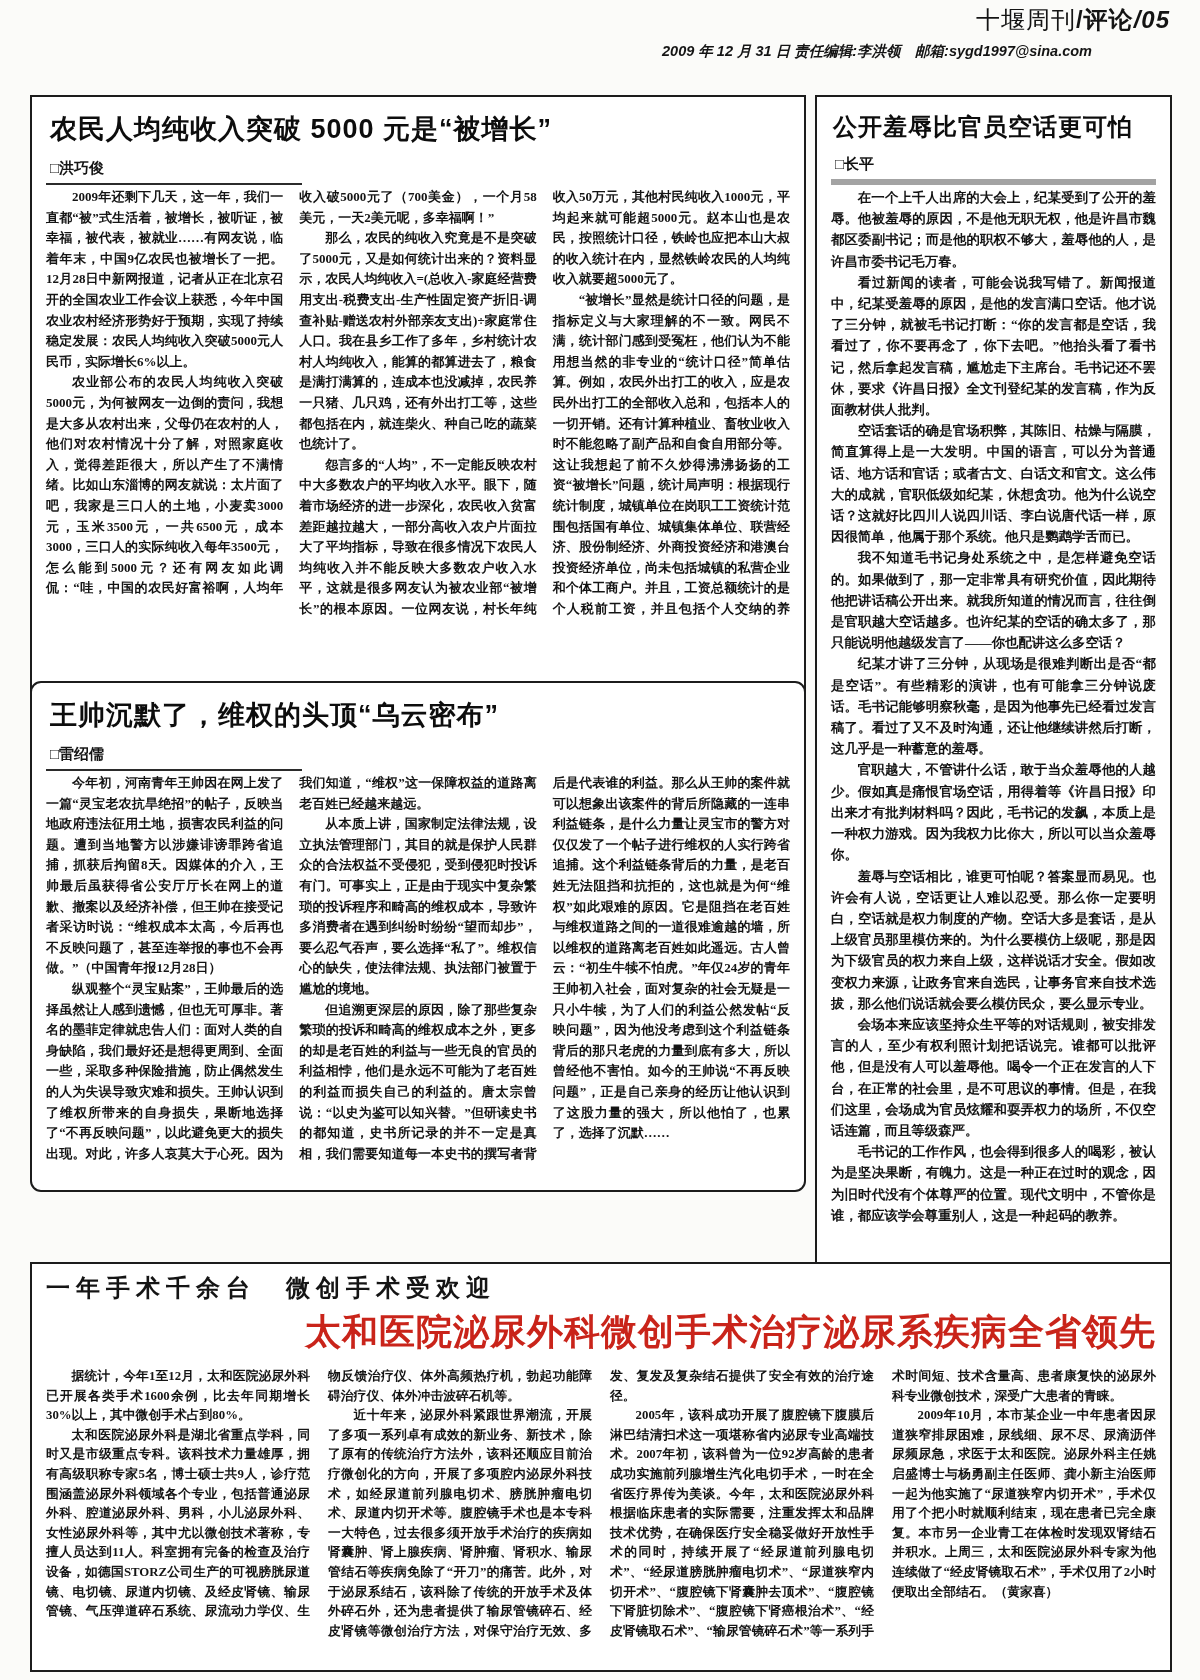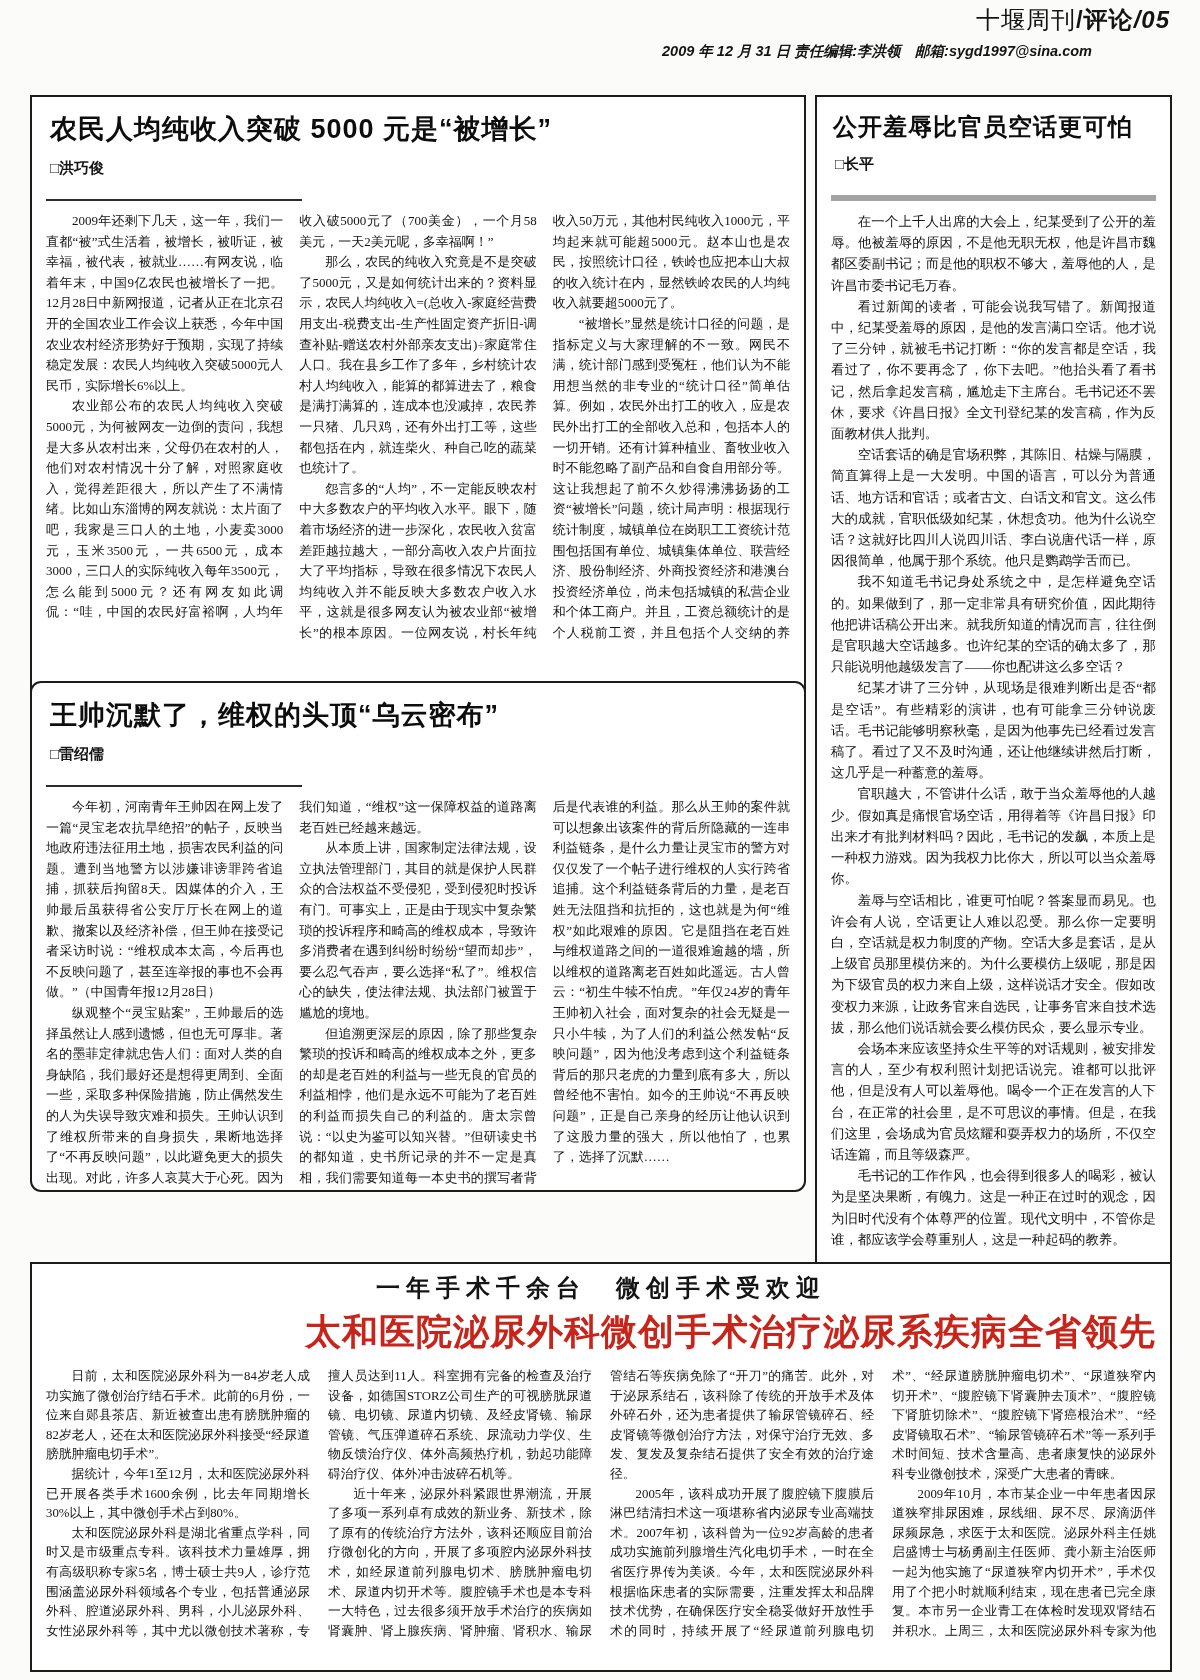--- a/index.html
+++ b/index.html
@@ -26,34 +26,34 @@
   #box-humiliation { left:815px; top:95px;   width:357px;  height:1386px; }
   #box-hospital    { left:30px;  top:1262px; width:1142px; height:410px; padding-top:6px; }
 
   .art-title {
     font-family:"Liberation Sans", sans-serif; font-weight:bold;
     font-size:27px; letter-spacing:1px; margin:4px 0 10px 4px; color:#0d0d0d;
   }
   #box-humiliation .art-title { font-size:24px; margin-left:2px; }
   .author {
     font-family:"Liberation Sans", sans-serif; font-weight:bold; font-size:15px;
-    padding:2px 0 21px 4px; border-bottom:2px solid #2b2b2b; width:252px; margin-bottom:10px;
+    padding:2px 0 5px 4px; border-bottom:2px solid #2b2b2b; width:252px; margin-bottom:2px;
   }
   #box-humiliation .author { width:auto; border-bottom:6px solid #a3a3a3; }
 
-  .body-text { text-align:justify; }
+  .body-text { text-align:justify;font-weight:bold; }
   .body-text p { margin:0; text-indent:2em; }
   .cols3 { column-count:3; column-gap:16px; font-size:13px; line-height:20.6px; height:448px; }
   #box-wangshuai .cols3 { height:392px; }
   .cols1 { font-size:13.4px; line-height:21.2px; height:1040px; }
   .cols4 { column-count:4; column-gap:18px; font-size:12.8px; line-height:19.6px; height:288px; }
 
   
   .ad-subtitle {
-    text-align:center; font-family:"Liberation Sans", sans-serif;
+    text-align:left; font-family:"Liberation Sans", sans-serif;
     font-weight:bold; font-size:24px; letter-spacing:6px; margin:2px 0 4px;
   }
   .ad-title {
     text-align:right; font-family:"Liberation Sans", sans-serif;
     font-weight:bold; font-size:36px; letter-spacing:1px; margin:0 0 10px;
   }
 </style>
 </head>
 <body>
 
@@ -102,20 +102,19 @@
       <p>羞辱与空话相比，谁更可怕呢？答案显而易见。也许会有人说，空话更让人难以忍受。那么你一定要明白，空话就是权力制度的产物。空话大多是套话，是从上级官员那里模仿来的。为什么要模仿上级呢，那是因为下级官员的权力来自上级，这样说话才安全。假如改变权力来源，让政务官来自选民，让事务官来自技术选拔，那么他们说话就会要么模仿民众，要么显示专业。</p>
       <p>会场本来应该坚持众生平等的对话规则，被安排发言的人，至少有权利照计划把话说完。谁都可以批评他，但是没有人可以羞辱他。喝令一个正在发言的人下台，在正常的社会里，是不可思议的事情。但是，在我们这里，会场成为官员炫耀和耍弄权力的场所，不仅空话连篇，而且等级森严。</p>
       <p>毛书记的工作作风，也会得到很多人的喝彩，被认为是坚决果断，有魄力。这是一种正在过时的观念，因为旧时代没有个体尊严的位置。现代文明中，不管你是谁，都应该学会尊重别人，这是一种起码的教养。</p>
     </div>
 </div>
 
 <div class="box" id="box-hospital">
   <div class="ad-subtitle">一年手术千余台　微创手术受欢迎</div>
   <div class="ad-title" style="color: rgb(201, 36, 26);">太和医院泌尿外科微创手术治疗泌尿系疾病全省领先</div>
   <div class="body-text cols4">
-      <p>日前，太和医院泌尿外科为一84岁老人成功实施了微创治疗结石手术。此前的6月份，一位来自郧县茶店、新近被查出患有膀胱肿瘤的82岁老人，还在太和医院泌尿外科接受“经尿道膀胱肿瘤电切手术”。</p>
       <p>据统计，今年1至12月，太和医院泌尿外科已开展各类手术1600余例，比去年同期增长30%以上，其中微创手术占到80%。</p>
       <p>太和医院泌尿外科是湖北省重点学科，同时又是市级重点专科。该科技术力量雄厚，拥有高级职称专家5名，博士硕士共9人，诊疗范围涵盖泌尿外科领域各个专业，包括普通泌尿外科、腔道泌尿外科、男科，小儿泌尿外科、女性泌尿外科等，其中尤以微创技术著称，专擅人员达到11人。科室拥有完备的检查及治疗设备，如德国STORZ公司生产的可视膀胱尿道镜、电切镜、尿道内切镜、及经皮肾镜、输尿管镜、气压弹道碎石系统、尿流动力学仪、生物反馈治疗仪、体外高频热疗机，勃起功能障碍治疗仪、体外冲击波碎石机等。</p>
       <p>近十年来，泌尿外科紧跟世界潮流，开展了多项一系列卓有成效的新业务、新技术，除了原有的传统治疗方法外，该科还顺应目前治疗微创化的方向，开展了多项腔内泌尿外科技术，如经尿道前列腺电切术、膀胱肿瘤电切术、尿道内切开术等。腹腔镜手术也是本专科一大特色，过去很多须开放手术治疗的疾病如肾囊肿、肾上腺疾病、肾肿瘤、肾积水、输尿管结石等疾病免除了“开刀”的痛苦。此外，对于泌尿系结石，该科除了传统的开放手术及体外碎石外，还为患者提供了输尿管镜碎石、经皮肾镜等微创治疗方法，对保守治疗无效、多发、复发及复杂结石提供了安全有效的治疗途径。</p>
       <p>2005年，该科成功开展了腹腔镜下腹膜后淋巴结清扫术这一项堪称省内泌尿专业高端技术。2007年初，该科曾为一位92岁高龄的患者成功实施前列腺增生汽化电切手术，一时在全省医疗界传为美谈。今年，太和医院泌尿外科根据临床患者的实际需要，注重发挥太和品牌技术优势，在确保医疗安全稳妥做好开放性手术的同时，持续开展了“经尿道前列腺电切术”、“经尿道膀胱肿瘤电切术”、“尿道狭窄内切开术”、“腹腔镜下肾囊肿去顶术”、“腹腔镜下肾脏切除术”、“腹腔镜下肾癌根治术”、“经皮肾镜取石术”、“输尿管镜碎石术”等一系列手术时间短、技术含量高、患者康复快的泌尿外科专业微创技术，深受广大患者的青睐。</p>
       <p>2009年10月，本市某企业一中年患者因尿道狭窄排尿困难，尿线细、尿不尽、尿滴沥伴尿频尿急，求医于太和医院。泌尿外科主任姚启盛博士与杨勇副主任医师、龚小新主治医师一起为他实施了“尿道狭窄内切开术”，手术仅用了个把小时就顺利结束，现在患者已完全康复。本市另一企业青工在体检时发现双肾结石并积水。上周三，太和医院泌尿外科专家为他连续做了“经皮肾镜取石术”，手术仅用了2小时便取出全部结石。（黄家喜）</p>
     </div>
 </div>
 
 </body></html>

